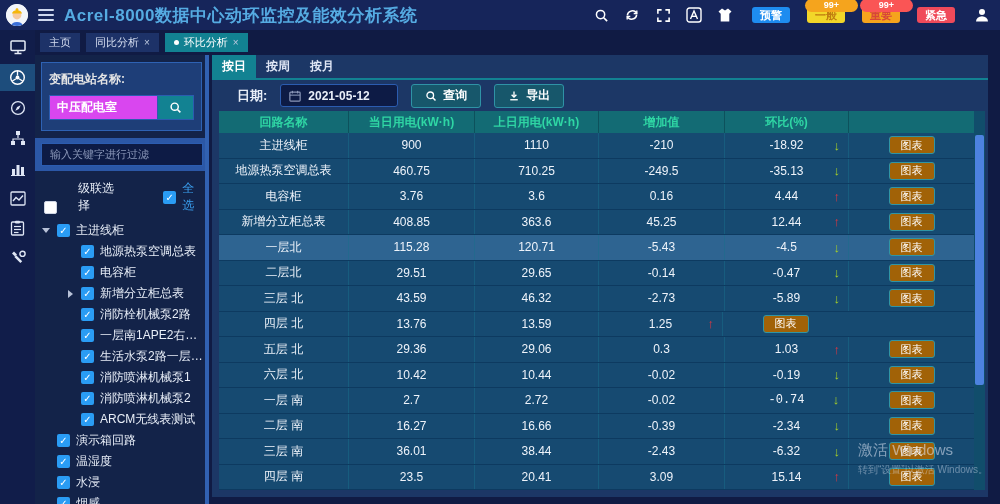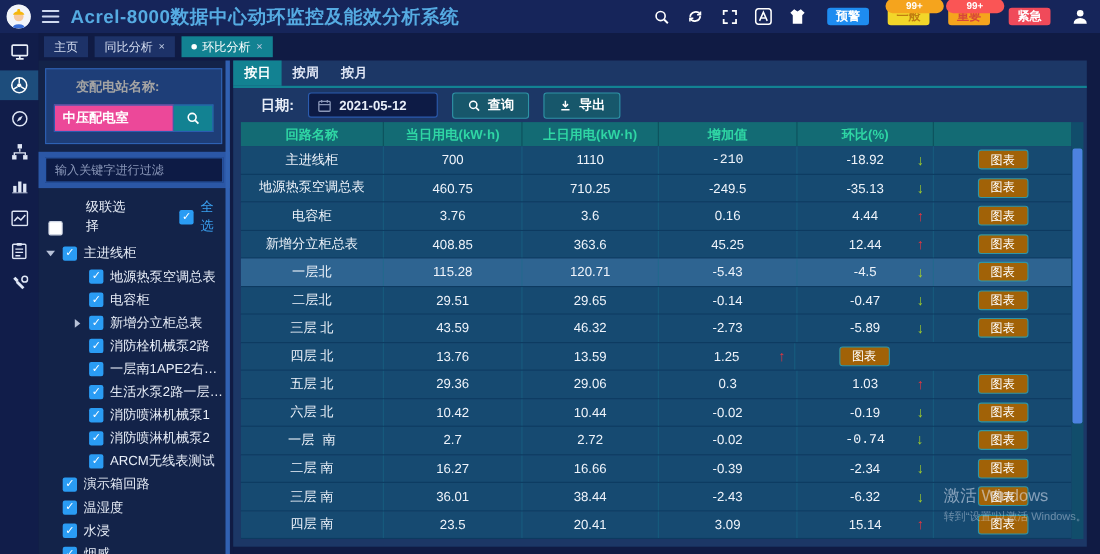--- a/index.html
+++ b/index.html
@@ -32,23 +32,23 @@
   .nav-dot { width:5px; height:5px; border-radius:50%; background:#fff; }
   .nav-x { font-size:10px; color:#bcc8de; }
 
   .content { flex:1; display:flex; min-height:0; }
 
   
   .sidebar { width:174px; background:#132349; position:relative; display:flex; flex-direction:column; flex:0 0 auto; }
   .side-scroll { position:absolute; right:0; top:0; width:4px; height:100%; background:#3161b2; }
   .gap { width:3px; background:#101b44; flex:0 0 auto; }
   .station-box { margin:7px 7px 0 6px; background:#1e3e78; border:1px solid #2e62b4; padding:8px 7px 10px; }
-  .station-label { font-size:12px; font-weight:bold; color:#a3a3a3; margin-bottom:7px;margin-left:20px; }
+  .station-label { font-size:12px; font-weight:bold; color:#e5e5e5; margin-bottom:7px; }
   .station-input-row { display:flex; height:25px; }
-  .station-input { flex:1; background:#ec4899; border:1px solid #2b5cb0; color:#fff; font-size:12px; font-weight:bold; display:flex; align-items:center; padding:0 7px; }
+  .station-input { flex:1; background:#d946ef; border:1px solid #2b5cb0; color:#fff; font-size:12px; font-weight:bold; display:flex; align-items:center; padding:0 7px; }
   .search-btn { width:36px; background:#128292; display:flex; align-items:center; justify-content:center; border:1px solid #2b5cb0; border-left:none; cursor:pointer; }
   .filter-strip { margin:7px 0 0 0; background:#2b57a6; padding:5px 6px; }
   .filter-input { height:23px; background:#0d1b45; border:1px solid #2b5cb0; color:#8a97b8; font-size:11px; display:flex; align-items:center; padding:0 8px; }
   .check-row { display:flex; align-items:flex-end; gap:21px; padding:9px 8px 5px 9px; font-size:12px; }
   .cb { width:13px; height:13px; border-radius:2px; display:flex; align-items:center; justify-content:center; font-size:10px; color:#fff; flex:0 0 auto; cursor:pointer; }
   .cb.checked { background:#2a9cf4; }
   .cb.un { background:#fff; border:1px solid #cfd6e4; }
   .select-all-label { color:#3aa0f0; }
   .check-row .lbl2 { margin-left:22px; display:flex; gap:6px; align-items:center; }
   .tree { flex:1; padding:1px 0 0 4px; overflow:hidden; font-size:12px; }
@@ -382,23 +382,23 @@
                 <div class="th" style="width: 130px;">回路名称</div>
                 <div class="th" style="width: 126px;">当日用电(kW·h)</div>
                 <div class="th" style="width: 124px;">上日用电(kW·h)</div>
                 <div class="th" style="width: 126px;">增加值</div>
                 <div class="th" style="width: 124px;">环比(%)</div>
                 <div class="th" style="width: 125px;"></div>
               </div>
             <div id="tbody">
                 <div class="trow">
                   <div class="td" style="width: 130px;">主进线柜</div>
-                  <div class="td" style="width: 126px;">700</div>
+                  <div class="td" style="width: 126px;">900</div>
                   <div class="td" style="width: 124px;">1110</div>
-                  <div class="td" style="width: 126px; font-family: Liberation Mono, monospace;">-210</div>
+                  <div class="td" style="width: 126px;">-210</div>
                   <div class="td" style="width: 124px;">
                     <span>-18.92</span>
                     <span class="arrow down">↓</span>
                   </div>
                   <div class="td" style="width: 125px;">
                     <div class="chart-btn">图表</div>
                   </div>
                 </div>
                 <div class="trow">
                   <div class="td" style="width: 130px;">地源热泵空调总表</div>
@@ -510,21 +510,21 @@
                   <div class="td" style="width: 126px;">-0.02</div>
                   <div class="td" style="width: 124px;">
                     <span>-0.19</span>
                     <span class="arrow down">↓</span>
                   </div>
                   <div class="td" style="width: 125px;">
                     <div class="chart-btn">图表</div>
                   </div>
                 </div>
                 <div class="trow">
-                  <div class="td" style="width: 130px; font-family: Liberation Mono, monospace;">一层 南</div>
+                  <div class="td" style="width: 130px;">一层 南</div>
                   <div class="td" style="width: 126px;">2.7</div>
                   <div class="td" style="width: 124px;">2.72</div>
                   <div class="td" style="width: 126px;">-0.02</div>
                   <div class="td" style="width: 124px; font-family: Liberation Mono, monospace;">
                     <span>-0.74</span>
                     <span class="arrow down">↓</span>
                   </div>
                   <div class="td" style="width: 125px;">
                     <div class="chart-btn">图表</div>
                   </div>

